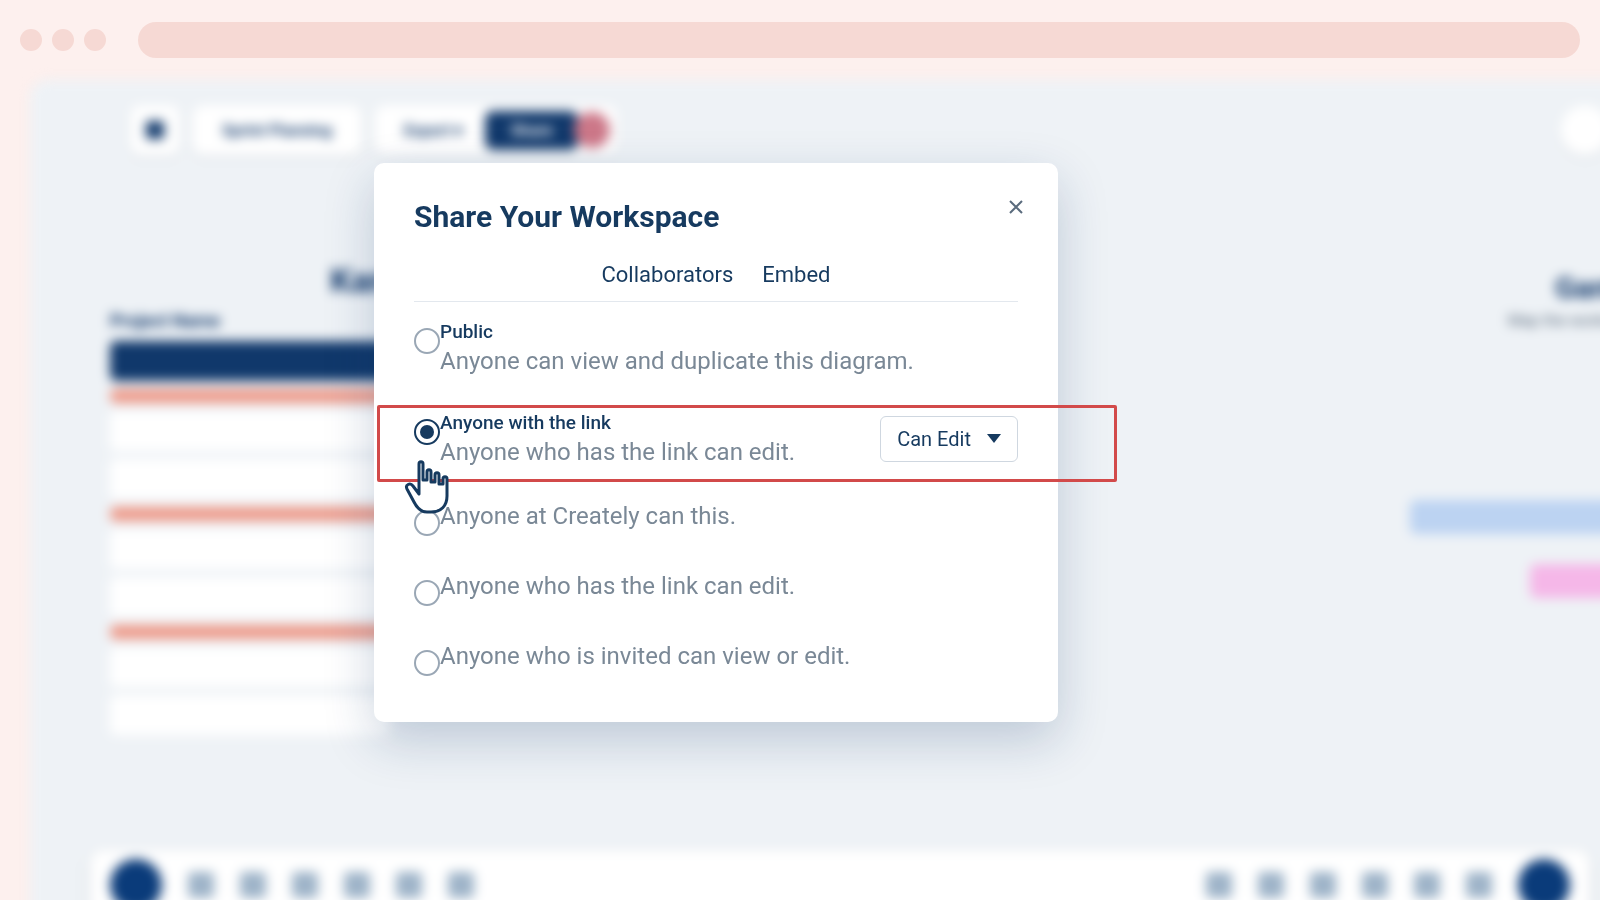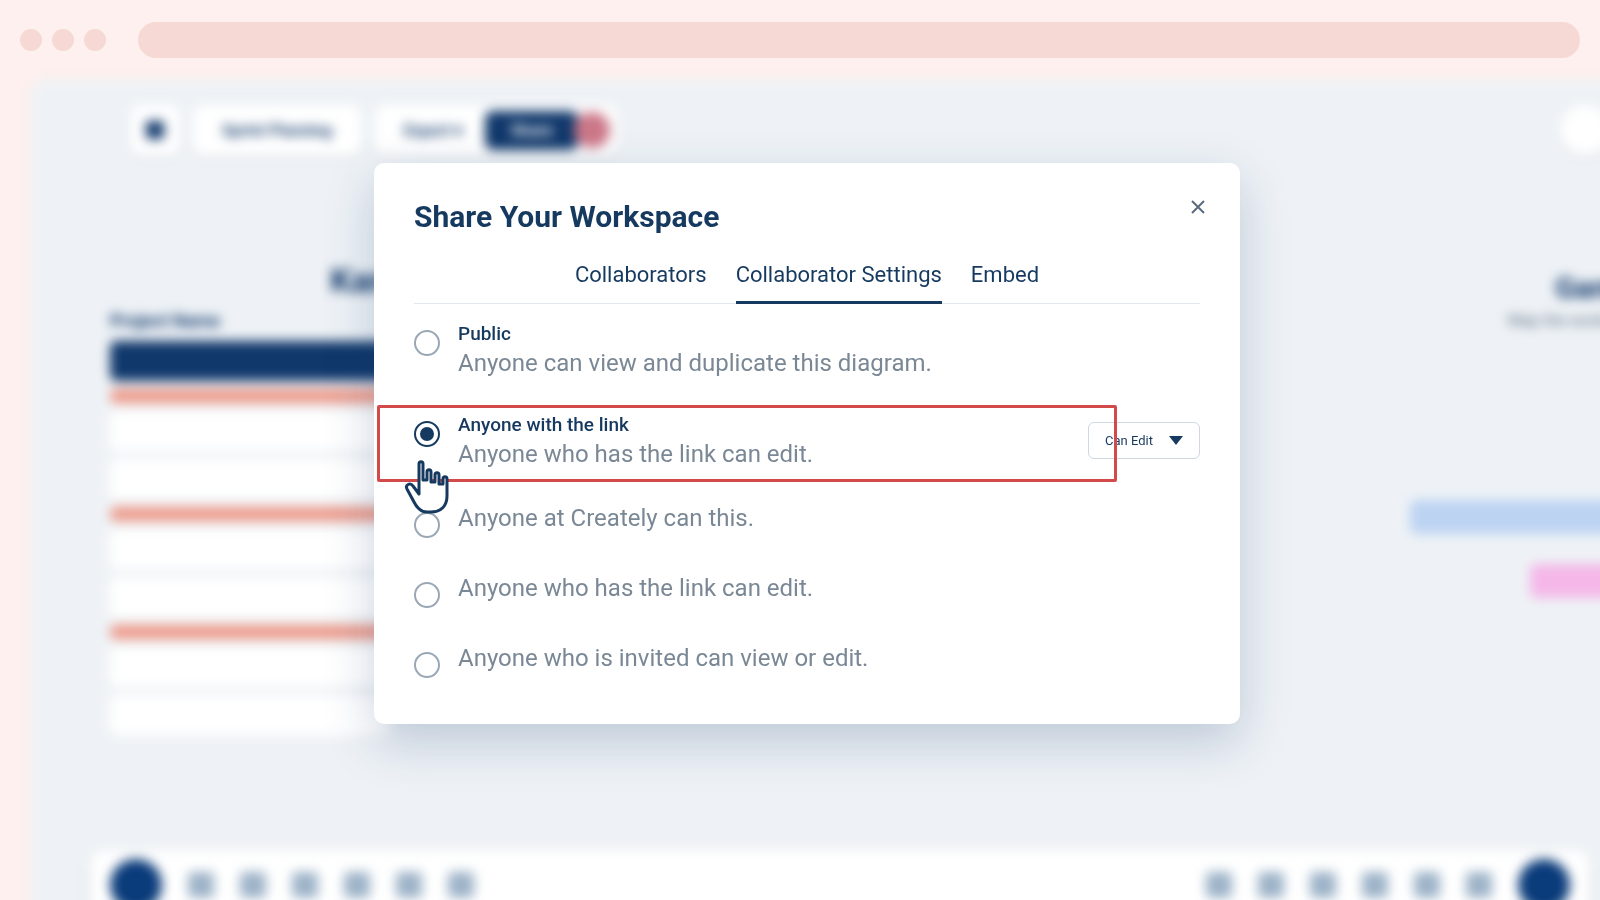--- a/index.html
+++ b/index.html
@@ -75,21 +75,21 @@
 .modal-wrap {
   position: absolute;
   left: 0; top: 0; right:0; bottom:0;
   pointer-events:none;
 }
 .modal {
   pointer-events:auto;
   position: absolute;
   left: 374px;
   top: 163px;
-  width: 866px;
+  width: 684px;
   background: #fff;
   border-radius: 10px;
   box-shadow: 0 18px 50px rgba(16,56,107,.22);
   padding: 36px 40px 28px;
 }
 .modal-title {
   font-size: 30px;
   font-weight: 700;
   color: #163a5f;
 }
@@ -117,21 +117,20 @@
   cursor:pointer;
 }
 .tab.active {
   border-bottom: 3px solid #163a5f;
   margin-bottom:-1px;
 }
 
 .option {
   display:flex;
   align-items:flex-start;
-  gap: 18px;
   padding: 18px 0 18px 0;
   position:relative;
 }
 .option:first-of-type { padding-top: 28px;}
 .radio {
   width: 26px; height:26px;
   border: 2px solid #9aa7b5;
   border-radius: 50%;
   margin-top: 8px;
   flex-shrink:0;
@@ -155,21 +154,21 @@
   pointer-events:none;
 }
 
 .perm-select {
   border:1px solid #cfd7e0;
   border-radius:6px;
   padding: 10px 16px;
   display:flex;
   align-items:center;
   gap: 16px;
-  font-size:13px;
+  font-size:20px;
   color:#163a5f;
   cursor:pointer;
   align-self:center;
 }
 .perm-select .caret { width:0; height:0; border-left:7px solid transparent; border-right:7px solid transparent; border-top:9px solid #163a5f;}
 
 
 .hand-cursor { position:absolute; left: 401px; top: 458px; pointer-events:none; }
 </style>
 </head>
@@ -246,21 +245,20 @@
   <div class="modal">
     <div class="modal-title">Share Your Workspace</div>
     <div class="close-btn">
       <svg width="14" height="14" viewBox="0 0 14 14">
           <path d="M1 1 L13 13 M13 1 L1 13" stroke="#5a6b7d" stroke-width="2" fill="none"></path>
         </svg>
     </div>
 
     <div class="tabs">
       <div class="tab">Collaborators</div>
-      <div class="tab active">Collaborator Settings</div>
       <div class="tab">Embed</div>
     </div>
 
     <div class="option">
       <div class="radio"></div>
       <div class="opt-text">
         <div class="opt-title">Public</div>
         <div class="opt-desc">Anyone can view and duplicate this diagram.</div>
       </div>
     </div>

